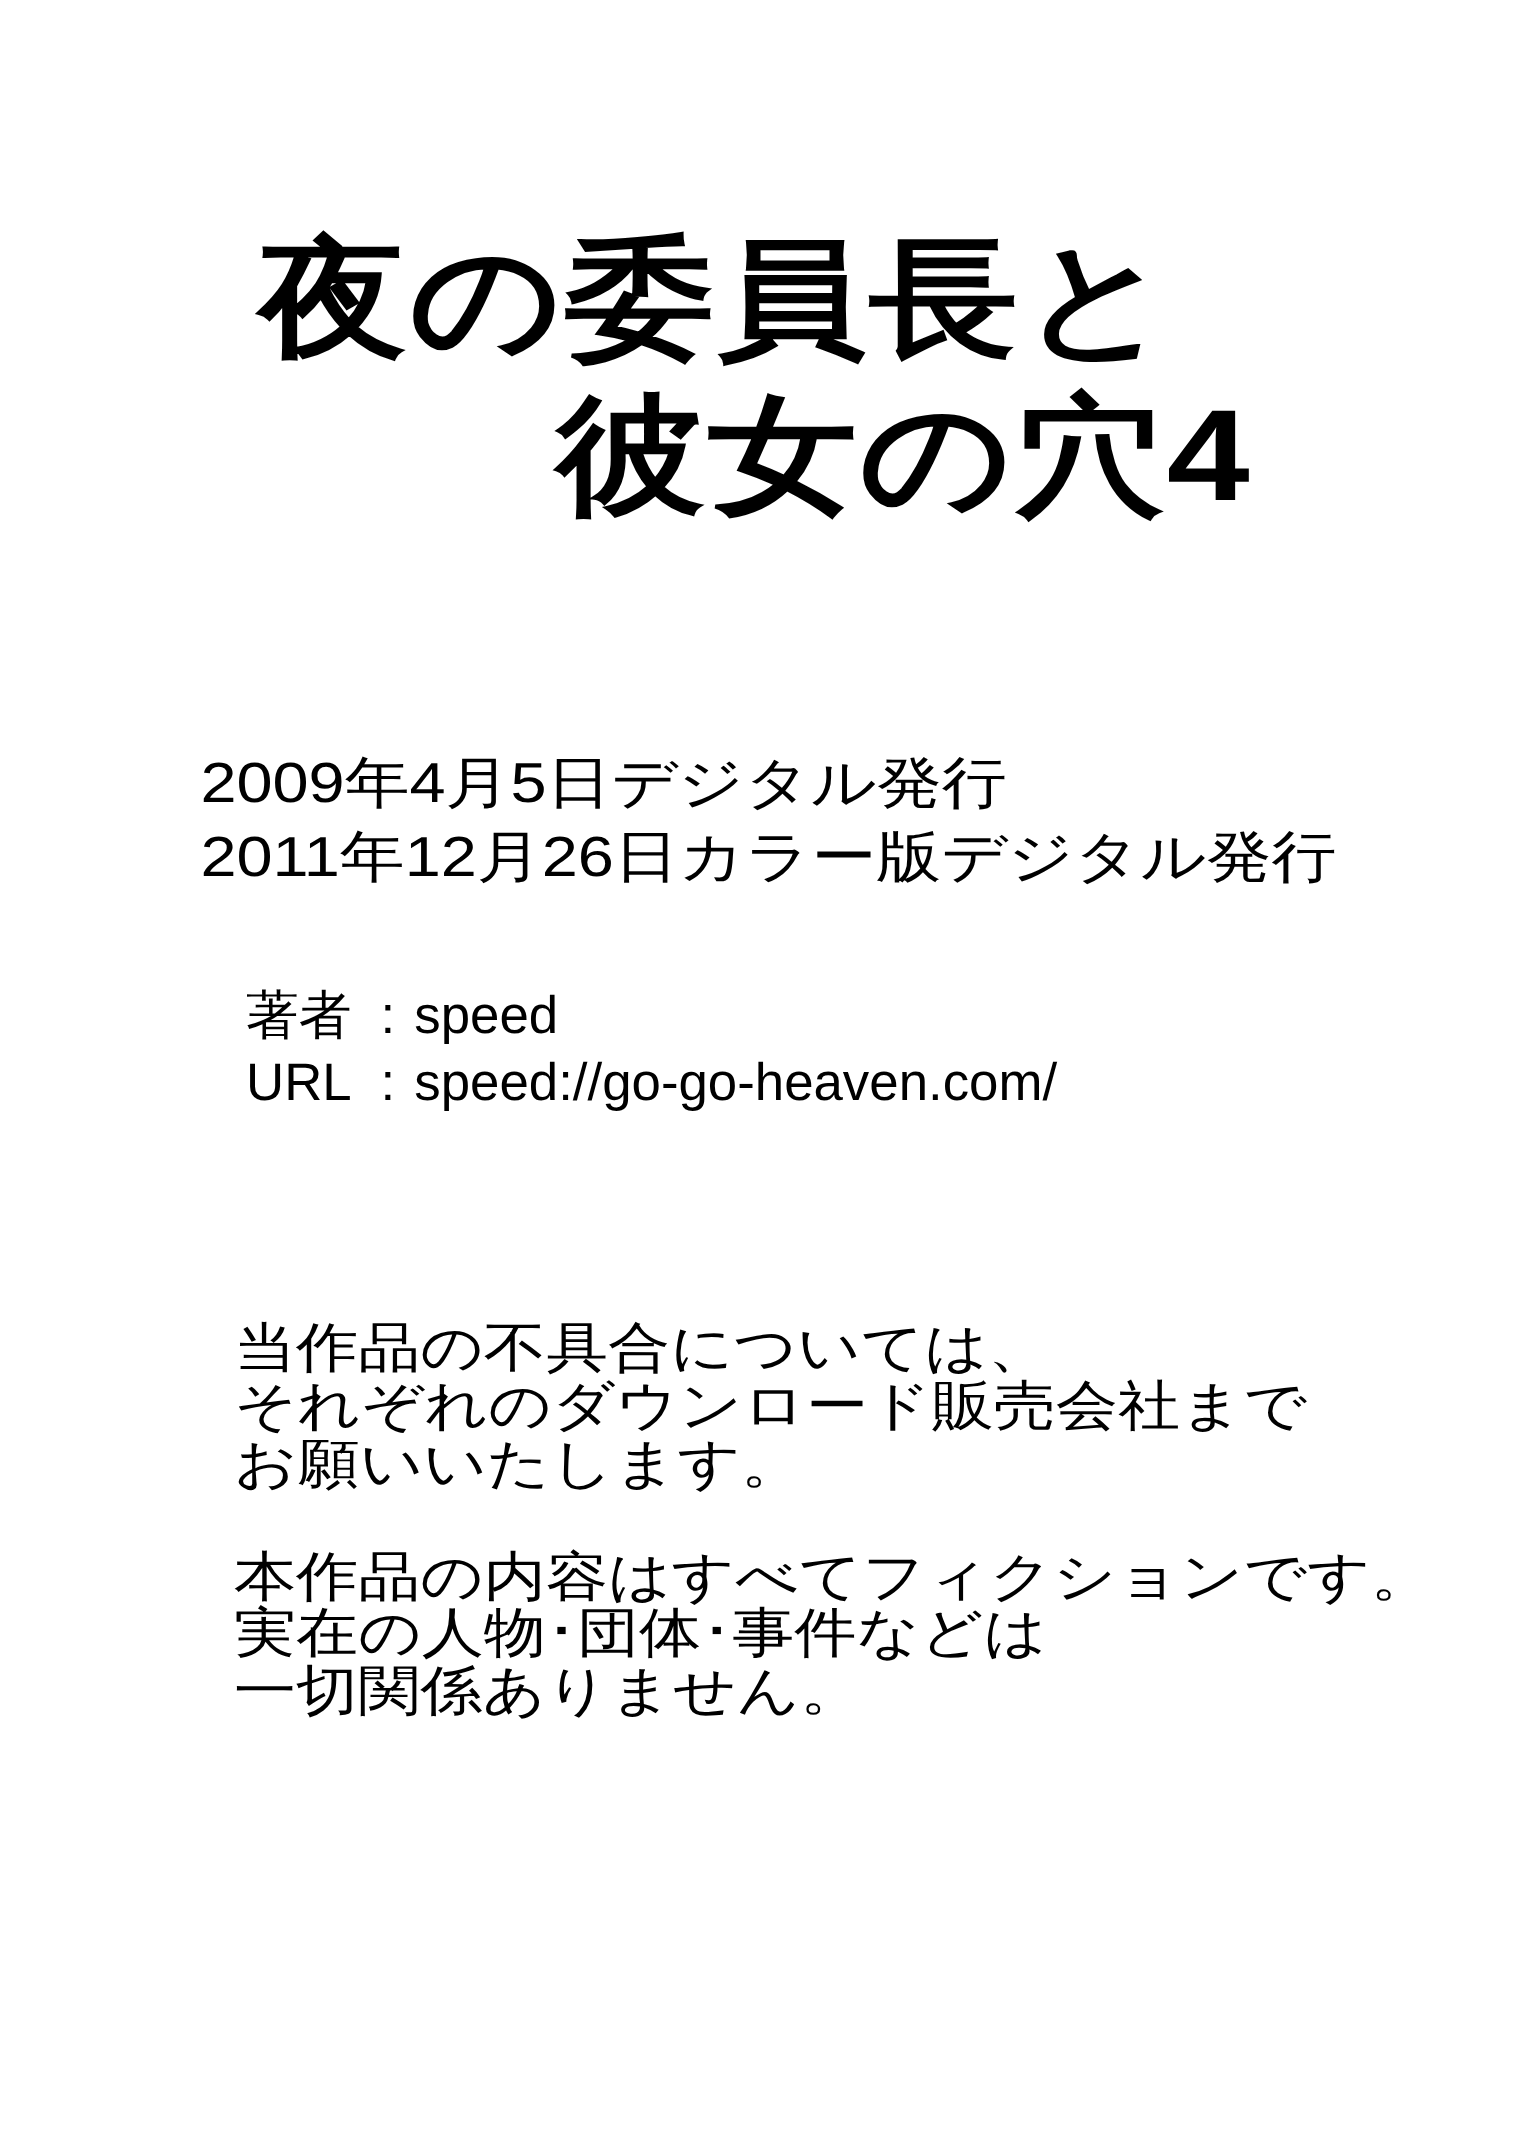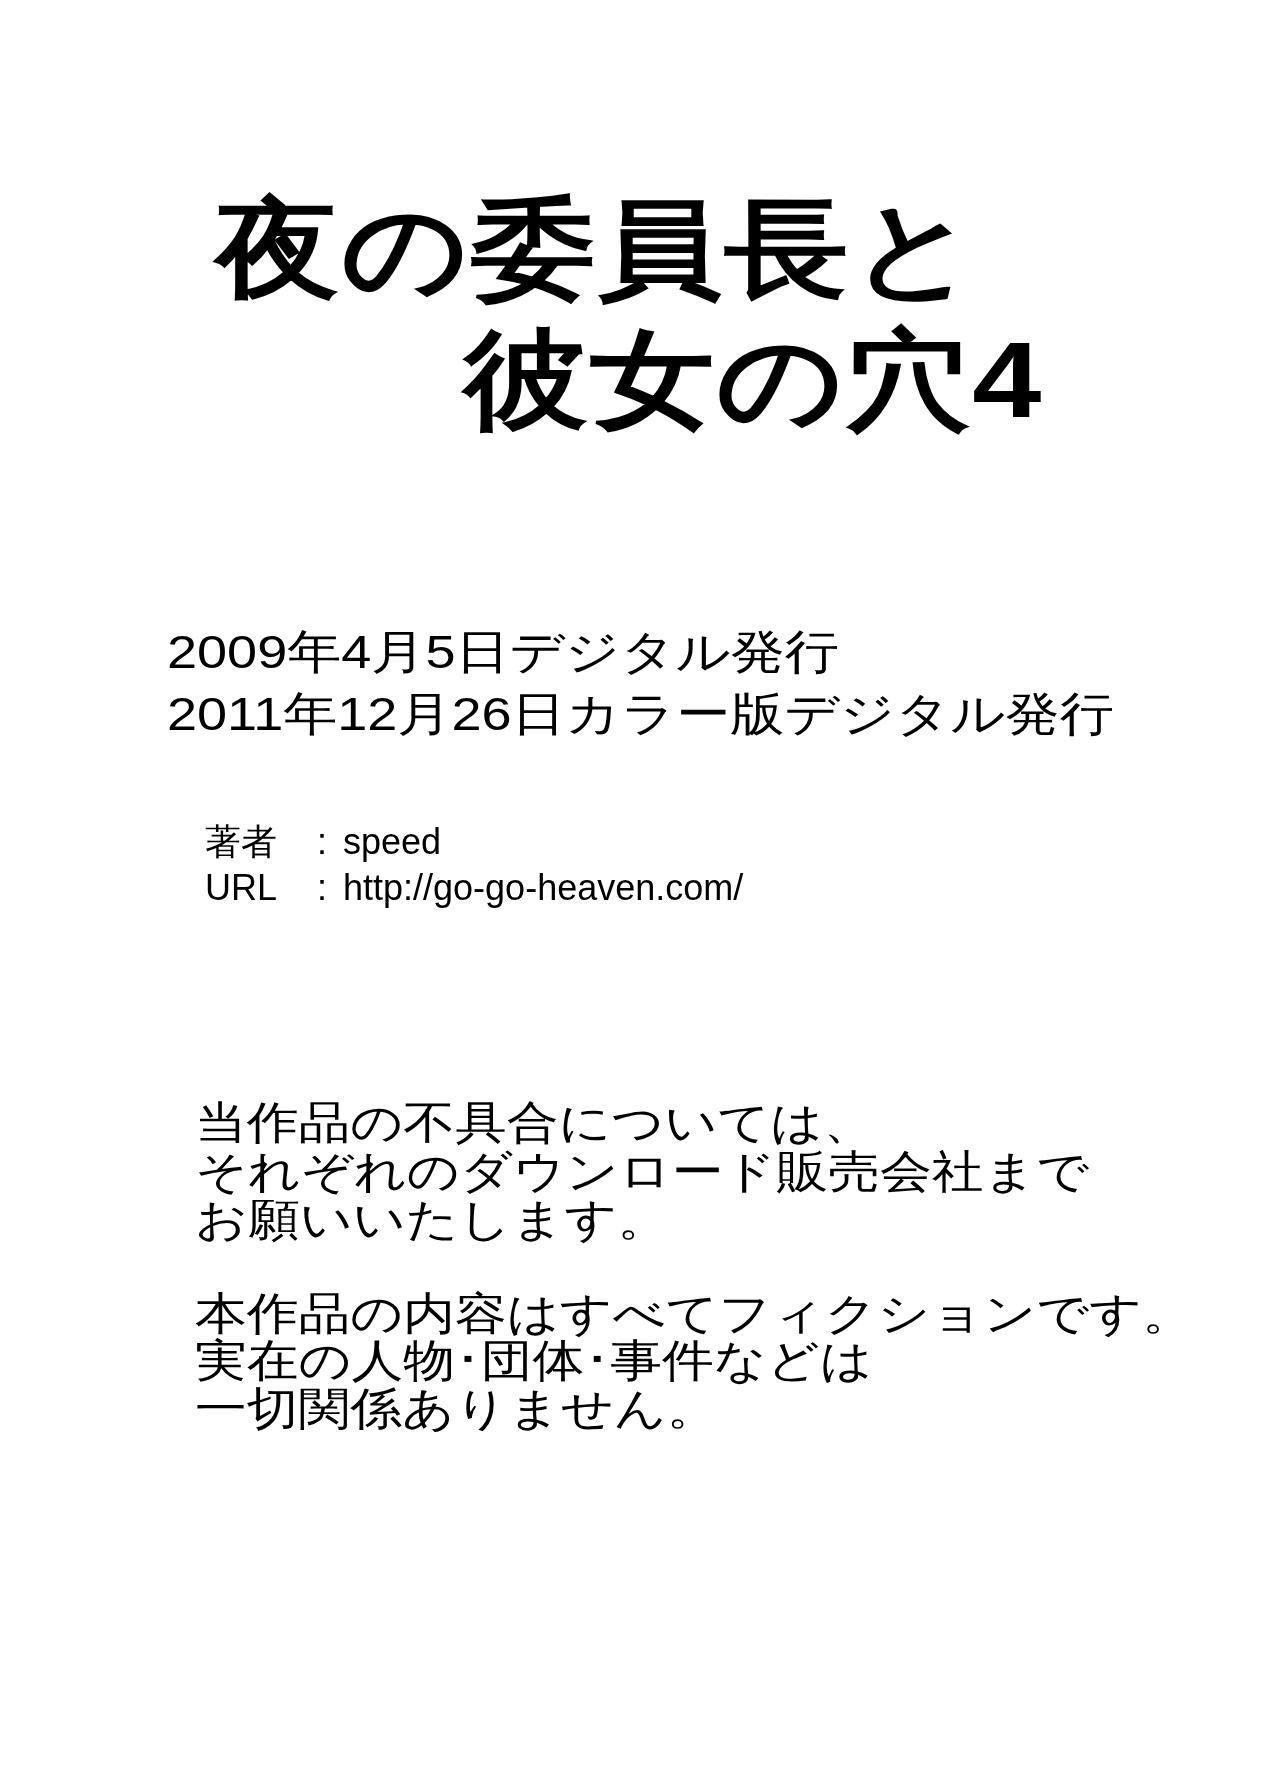--- a/index.html
+++ b/index.html
@@ -48,21 +48,21 @@
     white-space: nowrap;
     transform: scaleX(1.15);
     transform-origin: 0 0;
   }
 
   
   .credits {
     position: absolute;
     left: 205px;
     top: 819px;
-    font-size: 36px;
+    font-size: 44px;
     line-height: 1.27;
     white-space: nowrap;
   }
   .credit-row { display: block; }
   .credit-label {
     display: inline-block;
     min-width: 112px;
   }
   .credit-colon {
     display: inline-block;
@@ -95,21 +95,21 @@
   <div class="pub">
     <div class="pub-line">2009年4月5日デジタル発行</div>
     <div class="pub-line">2011年12月26日カラー版デジタル発行</div>
   </div>
 
   <div class="credits">
     <div class="credit-row">
       <span class="credit-label">著者</span><span class="credit-colon">:</span><span class="credit-value">speed</span>
     </div>
     <div class="credit-row">
-      <span class="credit-label">URL</span><span class="credit-colon">:</span><span class="credit-value">http://go-go-heaven.com/</span>
+      <span class="credit-label">URL</span><span class="credit-colon">:</span><span class="credit-value">speed://go-go-heaven.com/</span>
     </div>
   </div>
 
   <div class="notice notice-1">
     <span class="notice-line">当作品の不具合については、</span>
     <span class="notice-line">それぞれのダウンロード販売会社まで</span>
     <span class="notice-line">お願いいたします。</span>
   </div>
 
   <div class="notice notice-2">

